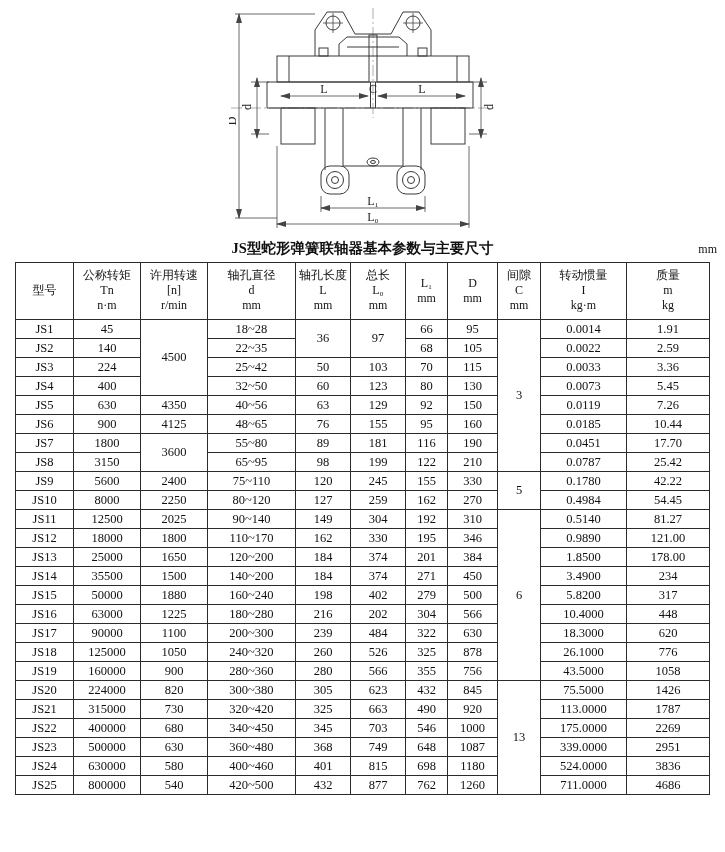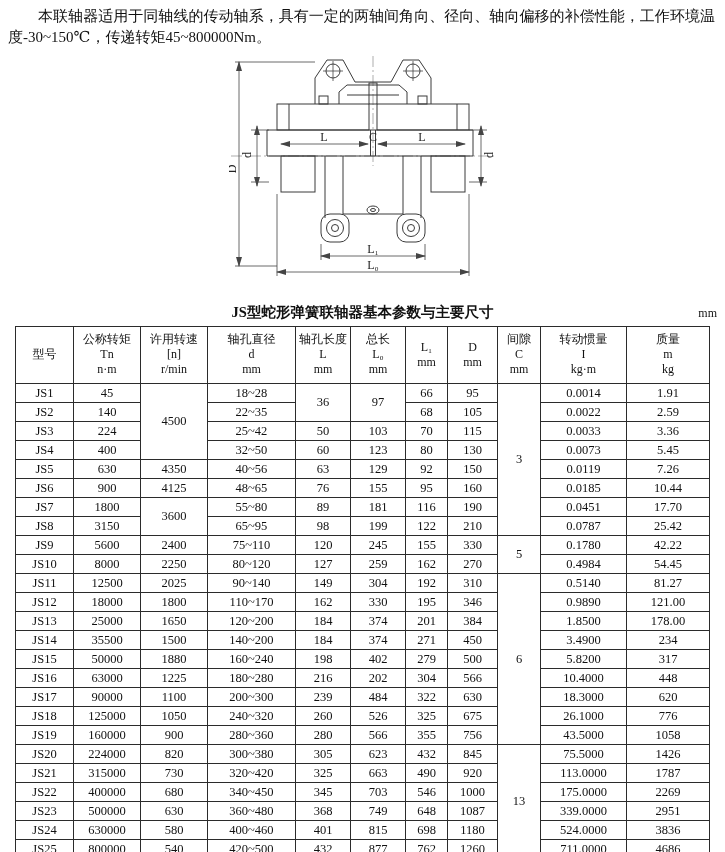--- a/index.html
+++ b/index.html
@@ -7,21 +7,21 @@
     width:725px; height:852px; background:#ffffff; color:#111;
     font-family:"Liberation Serif","DejaVu Serif",serif;
     overflow:hidden;
   }
   .intro {
     margin:6px 10px 0 8px; text-indent:2em;
     font-size:15px; line-height:21px; text-align:justify;
   }
   .figure { width:268px; height:232px; margin:6px auto 0; }
   .figure svg { display:block; }
-  .title-row { position:relative; margin-top:16px; height:20px; text-align:center; }
+  .title-row { position:relative; margin-top:0; height:20px; text-align:center; }
   .tbl-title { font-weight:bold; font-size:14.5px; line-height:20px; }
   .tbl-unit { position:absolute; right:8px; bottom:1px; font-size:12px; font-weight:normal; }
   table.spec {
     border-collapse:collapse; table-layout:fixed;
     margin:4px auto 0; width:694px;
   }
   table.spec th, table.spec td {
     border:1px solid #2b2b2b; text-align:center; vertical-align:middle;
     font-weight:normal; overflow:hidden;
   }
@@ -31,21 +31,20 @@
   .drawing-line { stroke:#3a3a3a; stroke-width:1; fill:none; }
   .dim-line { stroke:#444; stroke-width:0.8; fill:none; }
   .center-line { stroke:#8a8a8a; stroke-width:0.7; }
   .dim-text { font-family:"Liberation Serif","DejaVu Serif",serif; font-size:12px; fill:#222; }
 </style>
 </head>
 <body>
 
 <div class="page">
 
-  <p class="intro">本联轴器适用于同轴线的传动轴系，具有一定的两轴间角向、径向、轴向偏移的补偿性能，工作环境温度-30~150℃，传递转矩45~800000Nm。</p>
 
   <div class="figure">
     <svg width="268" height="232" viewBox="0 0 268 232">
       <defs>
         <pattern id="hatch" width="7" height="7" patternUnits="userSpaceOnUse" patternTransform="rotate(45)">
           <line x1="0" y1="0" x2="0" y2="7" stroke="#7a7a7a" stroke-width="1"></line>
         </pattern>
         <marker id="arr" viewBox="0 0 10 6" refX="9" refY="3" markerWidth="10" markerHeight="6" orient="auto-start-reverse" markerUnits="userSpaceOnUse">
           <path d="M0,0 L10,3 L0,6 Z" fill="#444"></path>
         </marker>
@@ -434,21 +433,21 @@
           <td>620</td>
         </tr>
         <tr>
           <td>JS18</td>
           <td>125000</td>
           <td>1050</td>
           <td>240~320</td>
           <td>260</td>
           <td>526</td>
           <td>325</td>
-          <td>675</td>
+          <td>878</td>
           <td>26.1000</td>
           <td>776</td>
         </tr>
         <tr>
           <td>JS19</td>
           <td>160000</td>
           <td>900</td>
           <td>280~360</td>
           <td>280</td>
           <td>566</td>

